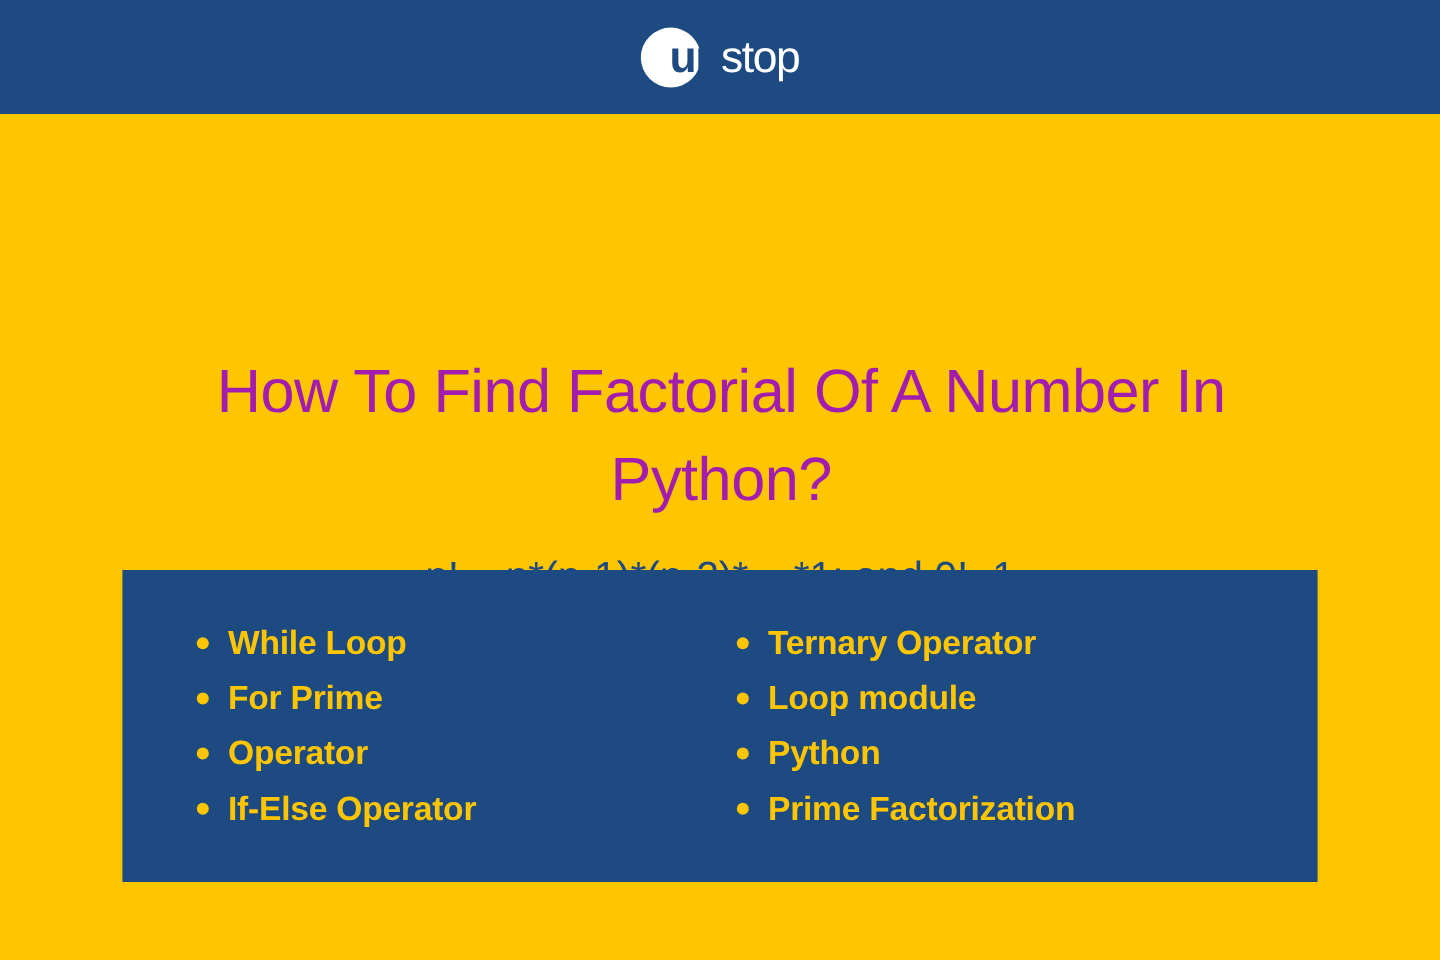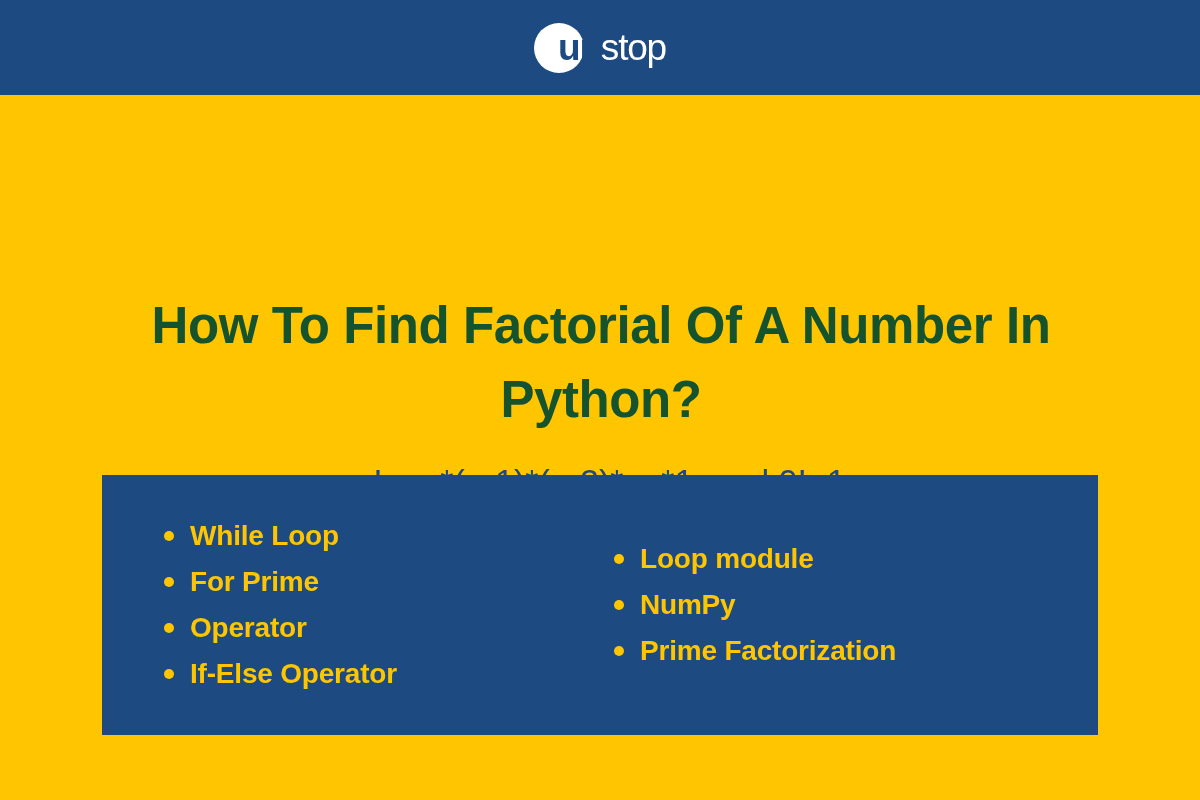--- a/index.html
+++ b/index.html
@@ -81,23 +81,23 @@
     flex: 1 1 auto;
     position: relative;
   }
 
   .title {
     position: absolute;
     top: 160px;
     left: 82px;
     right: 80px;
     text-align: center;
-    color: #14532d;
+    color: #a21caf;
     font-size: 51px;
-    font-weight: bold;
+    font-weight: normal;
     line-height: 74px;
     letter-spacing: -0.4px;
   }
 
   .formula {
     position: absolute;
     top: 364px;
     left: 60px;
     right: 60px;
     text-align: center;
@@ -193,25 +193,29 @@
         </div>
         <div class="bullet-item">
           <span class="bullet-dot"></span>
           <span class="bullet-label">If-Else Operator</span>
         </div>
       </div>
 
       <div class="bullet-col col-right">
         <div class="bullet-item">
           <span class="bullet-dot"></span>
+          <span class="bullet-label">Ternary Operator</span>
+        </div>
+        <div class="bullet-item">
+          <span class="bullet-dot"></span>
           <span class="bullet-label">Loop module</span>
         </div>
         <div class="bullet-item">
           <span class="bullet-dot"></span>
-          <span class="bullet-label">NumPy</span>
+          <span class="bullet-label">Python</span>
         </div>
         <div class="bullet-item">
           <span class="bullet-dot"></span>
           <span class="bullet-label">Prime Factorization</span>
         </div>
       </div>
 
     </div>
 
   </div>

